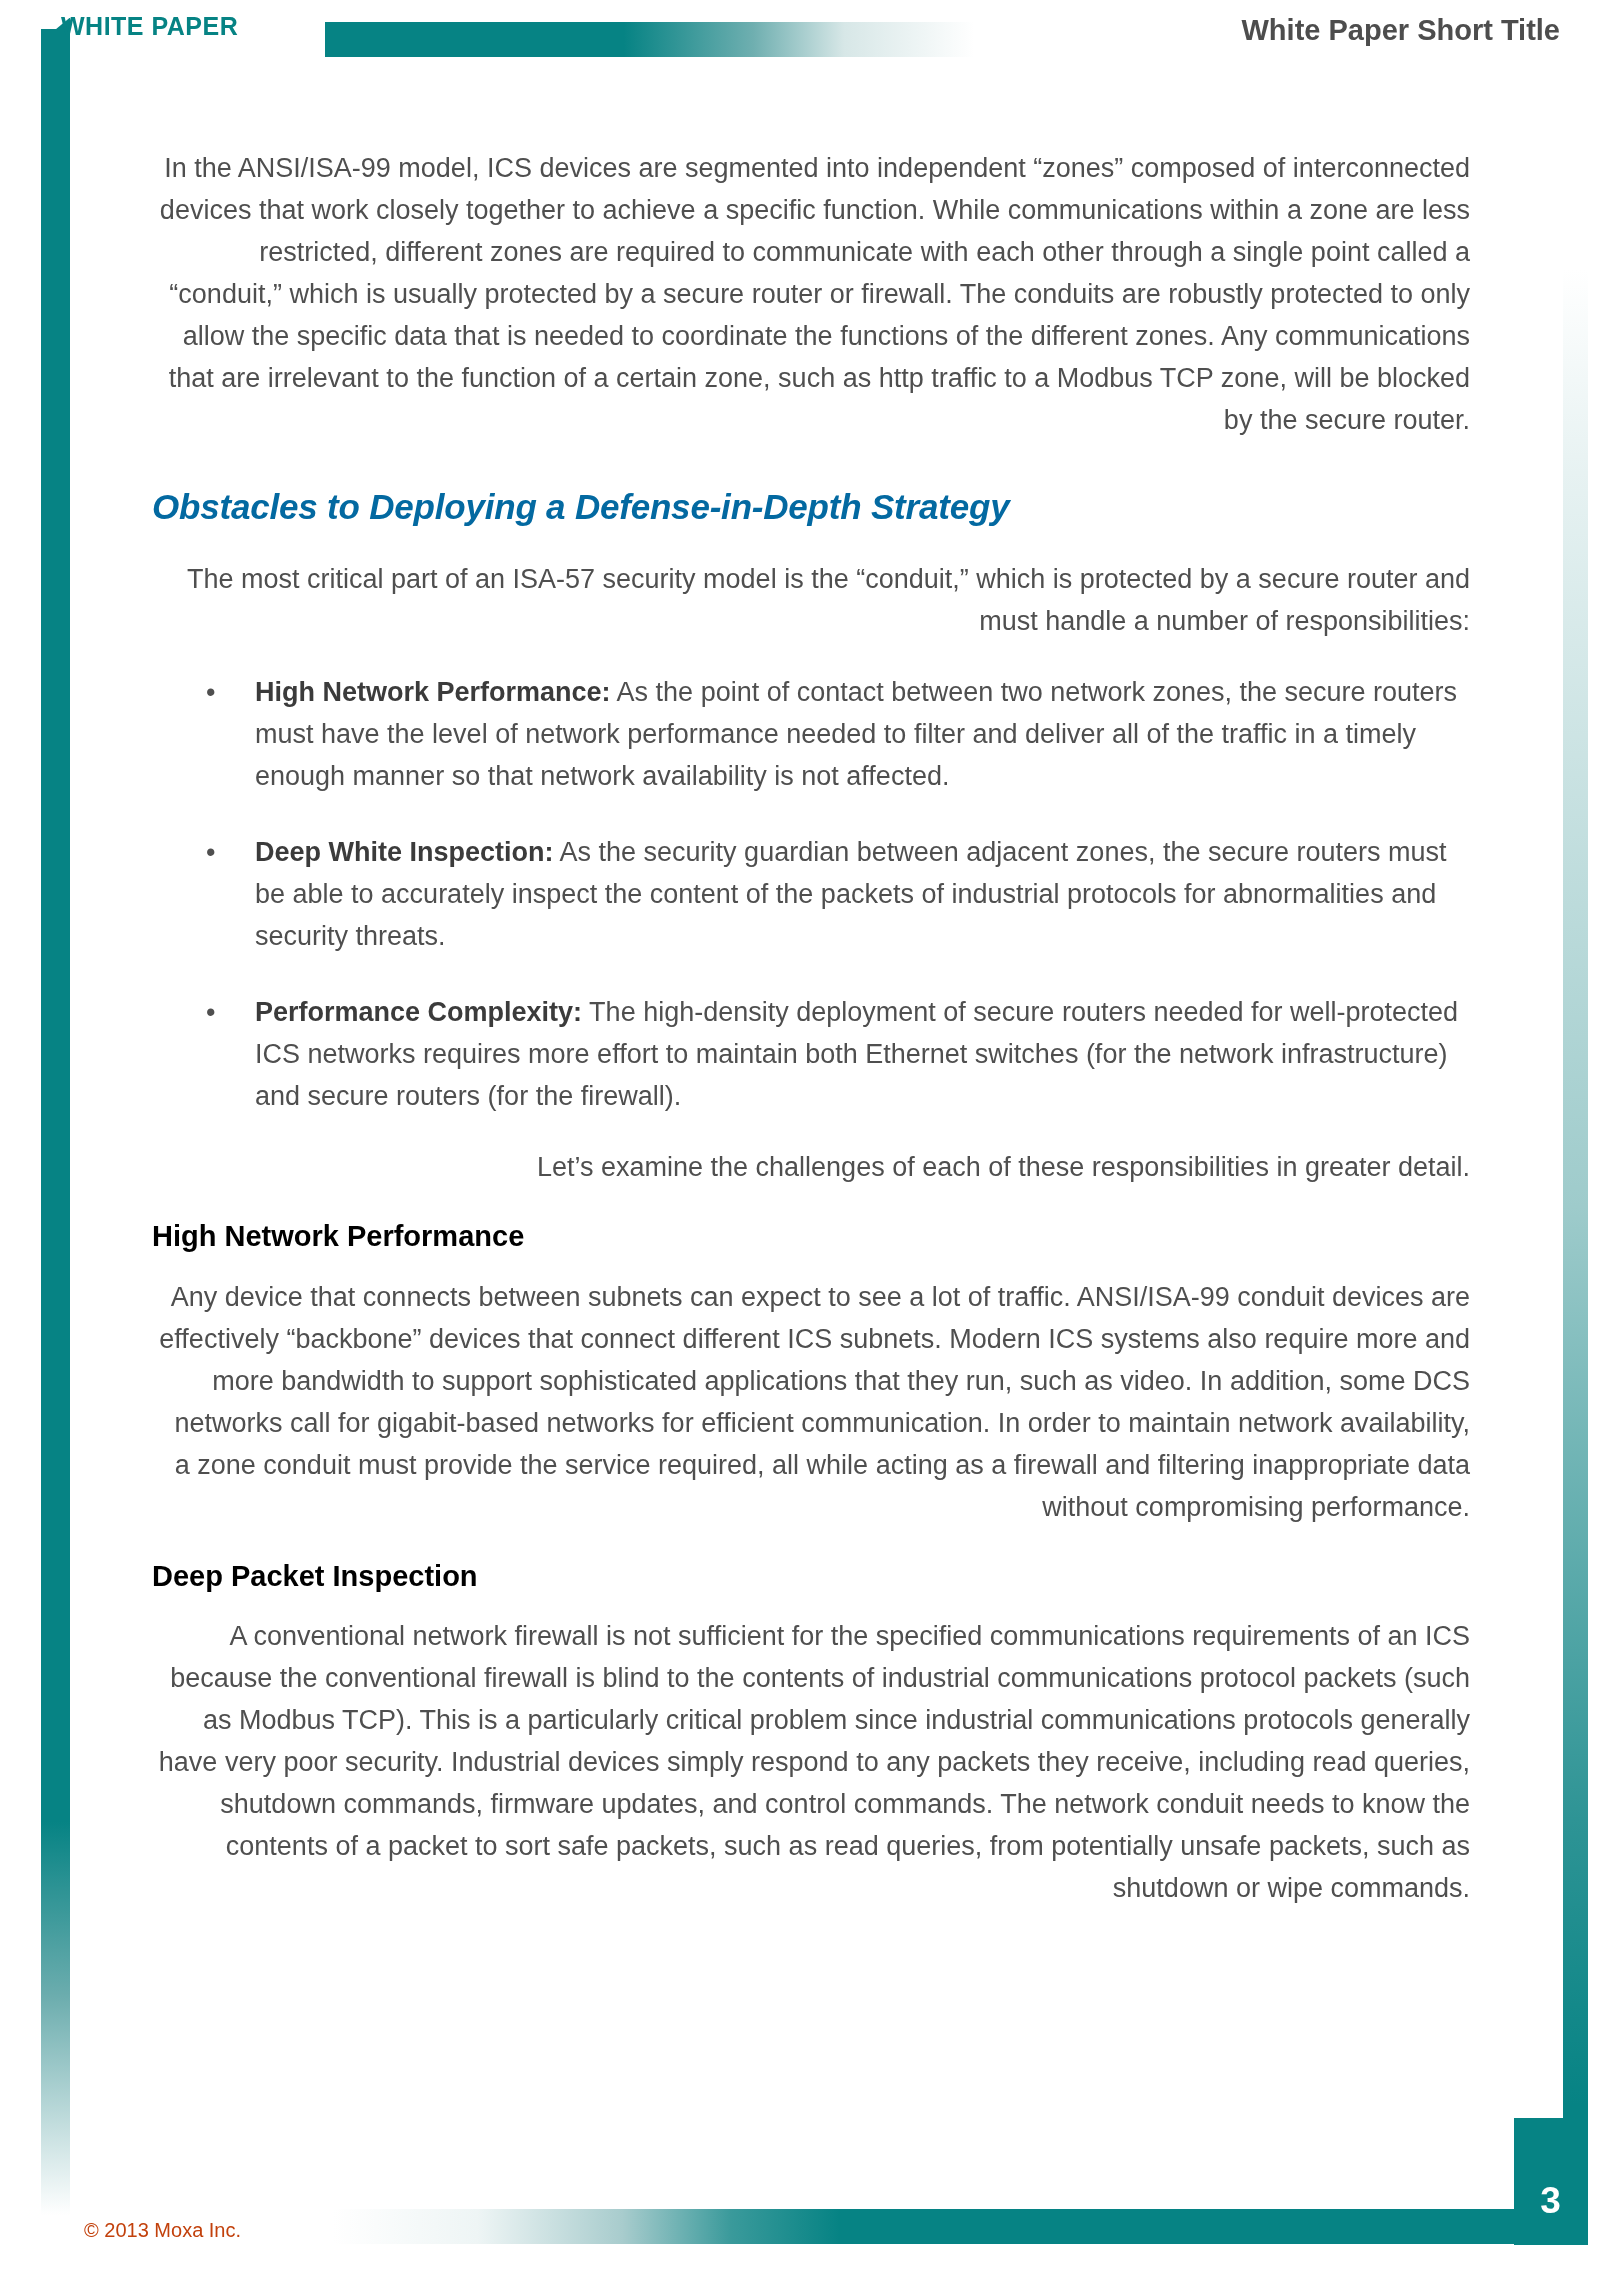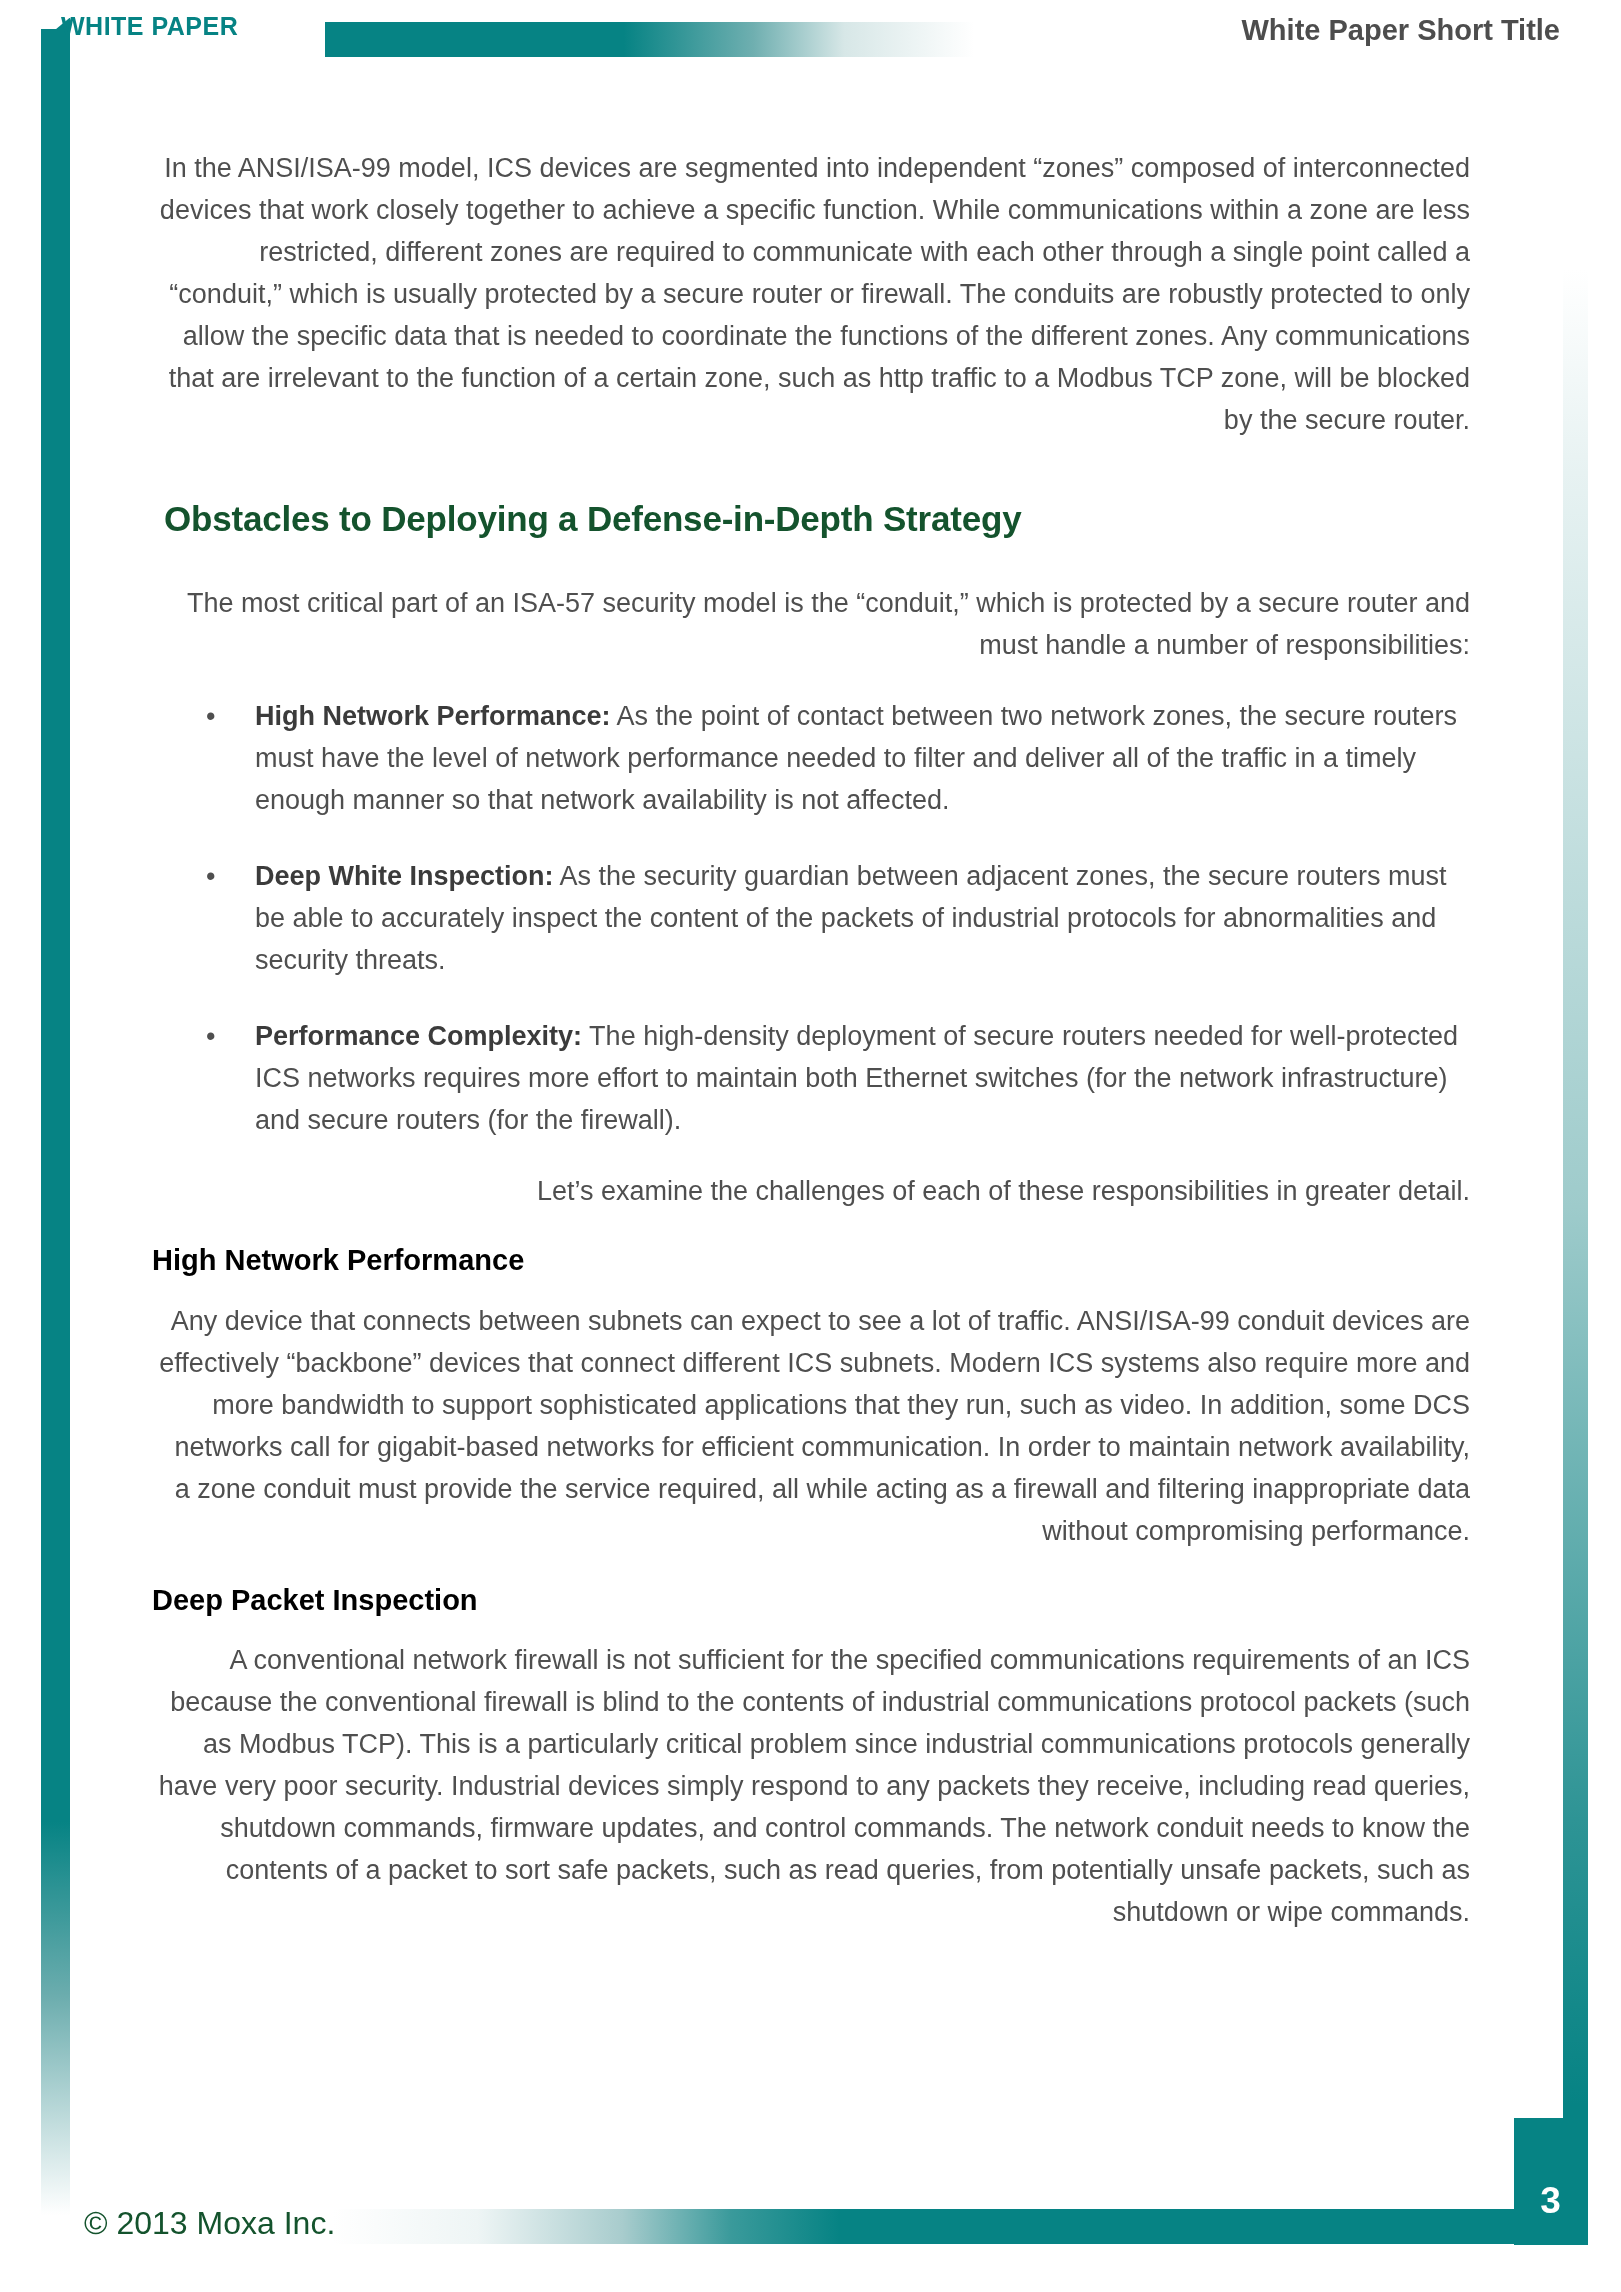--- a/index.html
+++ b/index.html
@@ -150,22 +150,22 @@
                 #eef5f5 12%,
                 #a8cccd 24%,
                 #3a9a9b 33%,
                 #068384 42%,
                 #068384 100%);
   }
   .footer-copy {
     position: absolute;
     left: 84px;
     bottom: 51px;
-    color: #14532d;
-    font-size: 32px;
+    color: #c2410c;
+    font-size: 20px;
     font-family: "Liberation Sans", sans-serif;
     white-space: nowrap;
   }
 
   
   .content {
     position: absolute;
     left: 152px;
     top: 147px;
     width: 1318px;
@@ -178,27 +178,28 @@
     line-height: 42px;
     font-family: "Liberation Sans", sans-serif;
     text-align: right;
   }
 
   .gap-lg { height: 43px; }
   .gap-md { height: 29px; }
   .gap-sm { height: 19.6px; }
 
   h1.heading {
-    margin: 12px;
-    color: #14532d;
+    margin: 0;
+    color: #0369a1;
     font-size: 35px;
     font-weight: bold;
     line-height: 45px;
     font-family: "Liberation Sans", sans-serif;
     letter-spacing: -0.2px;
+    font-style: italic;
   }
 
   h2.subheading {
     margin: 0;
     color: #000000;
     font-size: 29px;
     font-weight: bold;
     line-height: 39px;
     font-family: "Liberation Sans", sans-serif;
   }

